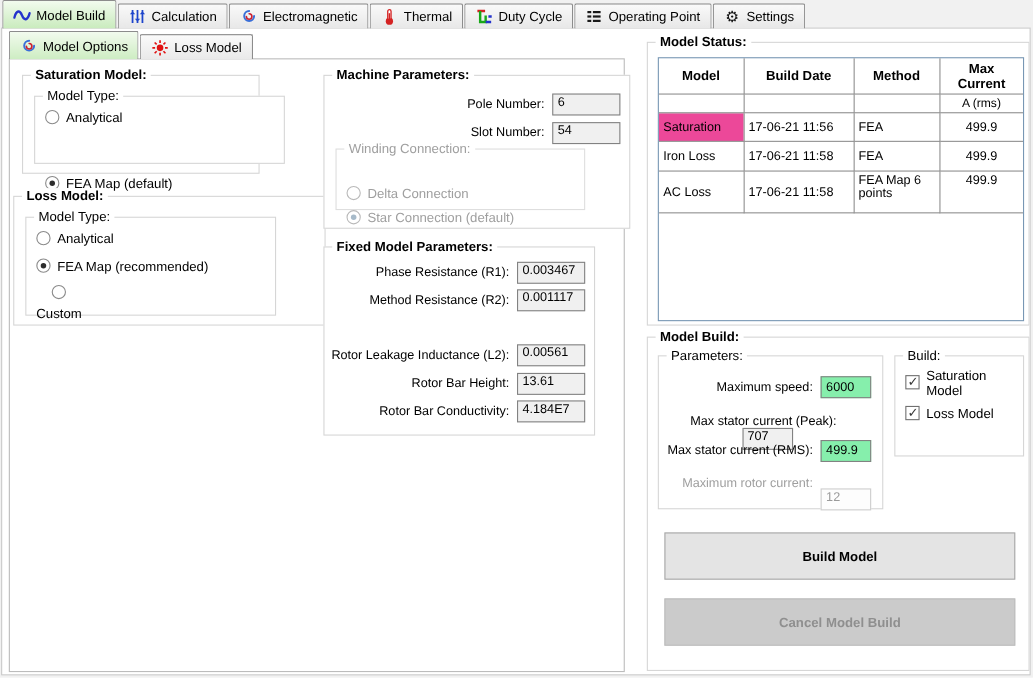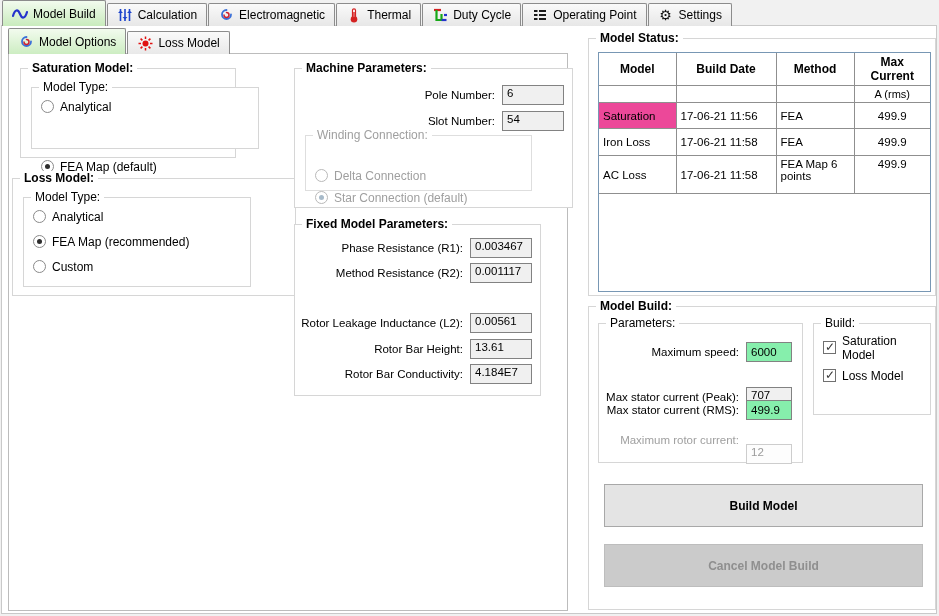--- a/index.html
+++ b/index.html
@@ -205,21 +205,21 @@
     <div class="group sub" style="left:10px; top:18px; width:228px; height:90px;">
       <span class="gtitle">Model Type:</span>
       <div class="optrow" style="top:11px;">
         <span class="radio"></span>
         <span class="olabel">Analytical</span>
       </div>
       <div class="optrow sel" style="top:36px;">
         <span class="radio"></span>
         <span class="olabel">FEA Map (recommended)</span>
       </div>
-      <div class="optrow" style="top:61px;">
+      <div class="optrow" style="top:61px;flex-direction:column;">
         <span class="radio"></span>
         <span class="olabel">Custom</span>
       </div>
     </div>
   </div>
 
   <div class="group" style="left:294px; top:68px; width:279px; height:140px;">
     <span class="gtitle">Machine Parameters:</span>
     <div class="frow" style="top:16px;">
       <span class="flabel">Pole Number:</span>
@@ -320,21 +320,21 @@
 
   <div class="group" style="left:588px; top:306px; width:348px; height:304px;">
     <span class="gtitle">Model Build:</span>
 
     <div class="group sub" style="left:9px; top:16px; width:205px; height:140px;">
       <span class="gtitle">Parameters:</span>
       <div class="frow" style="top:18px; right:10px;">
         <span class="flabel">Maximum speed:</span>
         <input class="fbox ed small" value="6000" style="">
       </div>
-      <div class="frow" style="top:63px; right:10px;">
+      <div class="frow" style="top:53px; right:10px;flex-direction:column;">
         <span class="flabel">Max stator current (Peak):</span>
         <div class="fbox ro small">707</div>
       </div>
       <div class="frow" style="top:76px; right:10px;">
         <span class="flabel">Max stator current (RMS):</span>
         <input class="fbox ed small" value="499.9" style="">
       </div>
       <div class="frow dis" style="top:106px; right:10px;">
         <span class="flabel">Maximum rotor current:</span>
         <div class="fbox disd small">12</div>

